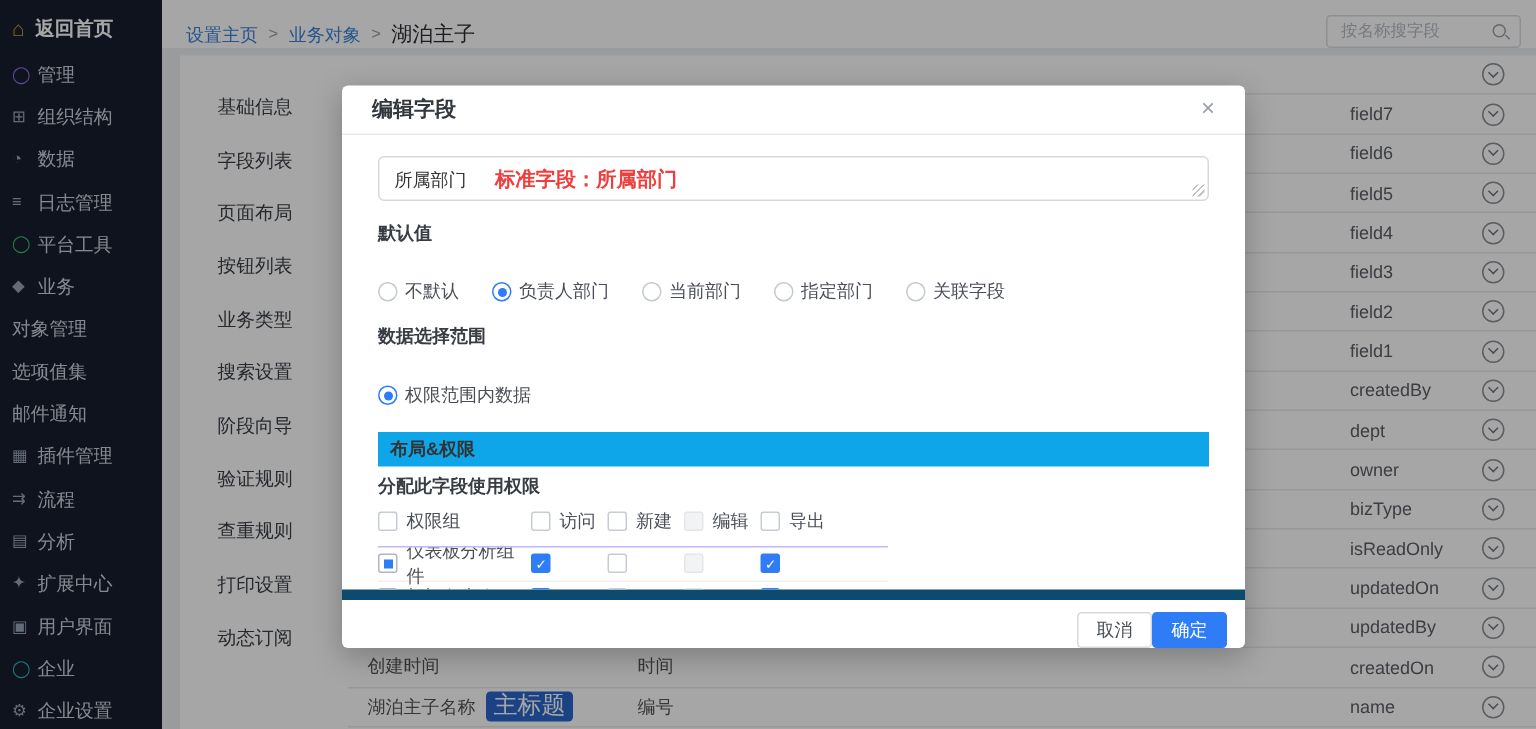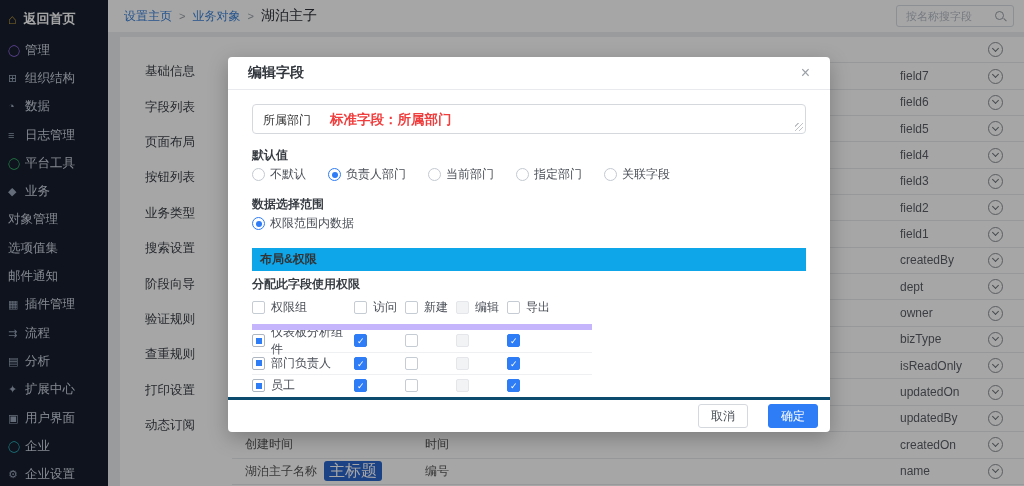--- a/index.html
+++ b/index.html
@@ -9,26 +9,26 @@
   
   .sidebar{position:absolute;left:0;top:0;bottom:0;width:108px;background:#161e2e;color:#c6cedb;z-index:1;overflow:hidden;display:flex;flex-direction:column;}
   .side-home{display:flex;align-items:center;gap:7px;padding:10px 0 8px 8px;color:#fff;font-weight:bold;font-size:13px;flex:0 0 auto;cursor:pointer;}
   .home-icon{color:#c9a13b;font-size:14px;line-height:1;}
   .side-item{display:flex;align-items:center;height:28.3px;flex:0 0 28.3px;padding-left:8px;font-size:12.5px;color:#cdd4e0;cursor:pointer;}
   .side-item .s-icon{width:17px;flex:0 0 17px;font-size:11px;color:#9aa6ba;line-height:1;}
   .side-item .s-icon:empty{display:none;}
 
   
   .main{position:absolute;left:108px;top:0;right:0;bottom:0;}
-  .topbar{height:32px;background:#fff;display:flex;align-items:center;padding:0 10px 0 16px;}
+  .topbar{height:32px;background:#fff;display:flex;align-items:flex-end;padding:0 10px 0 16px;}
   .breadcrumb{display:flex;align-items:center;gap:7px;font-size:12px;}
   .crumb{color:#3b82d8;cursor:pointer;}
   .sep{color:#9aa0a6;font-size:11px;}
   .current{color:#2b2f36;font-size:14px;}
-  .search-box{margin-left:auto;display:flex;align-items:center;border:1px solid #d8dce2;border-radius:3px;height:22px;padding:0 7px;width:118px;background:#fff;box-sizing:border-box;}
+  .search-box{margin-left:auto;display:flex;align-items:center;border:1px solid #d8dce2;border-radius:3px;height:22px;padding:0 7px;width:130px;background:#fff;box-sizing:border-box;}
   .search-box input{border:0;outline:0;width:100%;font-size:11px;color:#333;background:transparent;font-family:inherit;}
   .search-box input::placeholder{color:#b6bcc6;}
   .search-icon{position:relative;width:12px;height:12px;flex:0 0 12px;}
   .search-icon::before{content:"";position:absolute;left:1px;top:1px;width:7px;height:7px;border:1.3px solid #9aa0a6;border-radius:50%;}
   .search-icon::after{content:"";position:absolute;left:8.5px;top:8.5px;width:3.5px;height:1.3px;background:#9aa0a6;transform:rotate(45deg);}
 
   .content-panel{position:absolute;left:12px;right:0;top:37px;bottom:0;background:#fff;display:flex;overflow:hidden;}
 
   
   .submenu{width:112px;flex:0 0 112px;padding-top:17px;}
@@ -51,40 +51,40 @@
   .overlay{position:absolute;inset:0;background:rgba(0,0,0,0.35);z-index:5;}
   .modal{position:absolute;left:228px;top:57px;width:602px;height:375px;background:#fff;border-radius:4px;z-index:10;box-shadow:0 6px 20px rgba(0,0,0,0.25);display:flex;flex-direction:column;box-sizing:border-box;}
   .modal-header{flex:0 0 32px;display:flex;align-items:center;padding:0 20px;border-bottom:1px solid #e8eaed;}
   .modal-title{font-size:14px;color:#32373e;font-weight:600;}
   .modal-close{margin-left:auto;color:#9aa0a6;font-size:16px;line-height:1;cursor:pointer;}
   .modal-body{flex:1;padding:0 24px;position:relative;overflow:hidden;display:flex;flex-direction:column;}
   .field-input{margin-top:14px;height:30px;flex:0 0 30px;border:1px solid #d5d9de;border-radius:4px;padding:7px 10px;font-size:12px;color:#333;box-sizing:border-box;position:relative;background:#fff;}
   .field-input::after{content:"";position:absolute;right:2px;bottom:2px;width:8px;height:8px;background:repeating-linear-gradient(135deg,transparent 0 2px,#c0c4c8 2px 3px);}
   .annotation{position:absolute;left:102px;top:21px;font-size:13.5px;color:#f03e3e;font-weight:600;}
   .sec-label{margin-top:13px;font-size:12px;color:#383d44;font-weight:600;}
-  .radio-row{display:flex;gap:22px;margin-top:2px;font-family:Liberation Mono, monospace;}
+  .radio-row{display:flex;gap:22px;margin-top:22px;font-family:Liberation Mono, monospace;}
   .radio-item{display:flex;align-items:center;gap:5px;font-size:12px;color:#4a4f57;cursor:pointer;}
   .radio{width:13px;height:13px;flex:0 0 13px;border:1px solid #c3c9d2;border-radius:50%;box-sizing:border-box;position:relative;background:#fff;}
   .radio[data-sel="1"]{border-color:#2e7cf6;}
   .radio[data-sel="1"]::after{content:"";position:absolute;inset:2.5px;background:#2e7cf6;border-radius:50%;}
   .band{margin-top:16px;background:#0ea5e9;padding:3px 8px;font-size:12px;color:#333;font-weight:600;}
   .perm-title{margin-top:5px;font-size:12px;color:#383d44;font-weight:bold;}
-  .phead{display:flex;align-items:center;margin-top:6px;padding-bottom:8px;border-bottom:6px solid #c4b5fd;width:340px;}
+  .phead{display:flex;align-items:center;margin-top:6px;padding-bottom:8px;border-bottom:1px solid #c4b5fd;width:340px;}
   .phead > div:first-of-type, .prow > div:first-of-type{flex:0 0 102px;}
   .pc{flex:0 0 51px;display:flex;align-items:center;gap:6px;font-size:12px;color:#4a4f57;}
   .prow-wrap{flex:1;overflow:hidden;width:340px;}
   .prow{display:flex;align-items:center;height:22.6px;box-sizing:border-box;border-bottom:1px solid #eff0f2;}
   .pname{font-size:12px;color:#4a4f57;}
   .cb{width:13px;height:13px;flex:0 0 13px;border:1px solid #c6ccd4;border-radius:2px;background:#fff;box-sizing:border-box;position:relative;cursor:pointer;}
   .cb[data-cb="on"]{background:#2e7cf6;border-color:#2e7cf6;}
   .cb[data-cb="on"]::after{content:"\2713";color:#fff;font-size:9px;position:absolute;left:2px;top:0;line-height:12px;}
   .cb[data-cb="ind"]{border-color:#aeb6c2;}
   .cb[data-cb="ind"]::after{content:"";position:absolute;inset:2.5px;background:#2e7cf6;}
   .cb[data-cb="dis"]{background:#f2f3f5;border-color:#e4e6ea;cursor:default;}
-  .modal-footer{flex:0 0 32px;border-top:3px solid #0c4a6e;display:flex;align-items:center;justify-content:flex-end;gap:20px;padding:0 12px;}
+  .modal-footer{flex:0 0 32px;border-top:7px solid #0c4a6e;display:flex;align-items:flex-end;justify-content:flex-end;gap:0;padding:0 12px;}
   .btn{height:24px;padding:0 12px;border-radius:3px;font-size:12px;display:flex;align-items:center;cursor:pointer;box-sizing:border-box;}
   .btn-cancel{border:1px solid #d5d9de;background:#fff;color:#4a4f57;}
   .btn-ok{background:#2e7cf6;color:#fff;border:1px solid #2e7cf6;}
 </style>
 </head>
 <body>
 
 <div class="app">
 
   <div class="sidebar">

